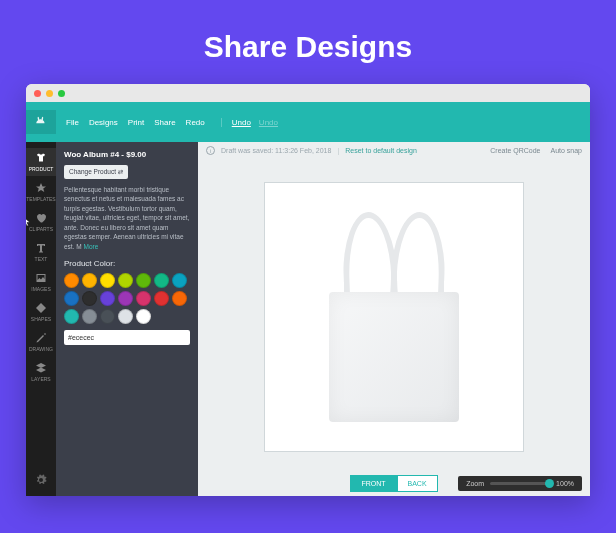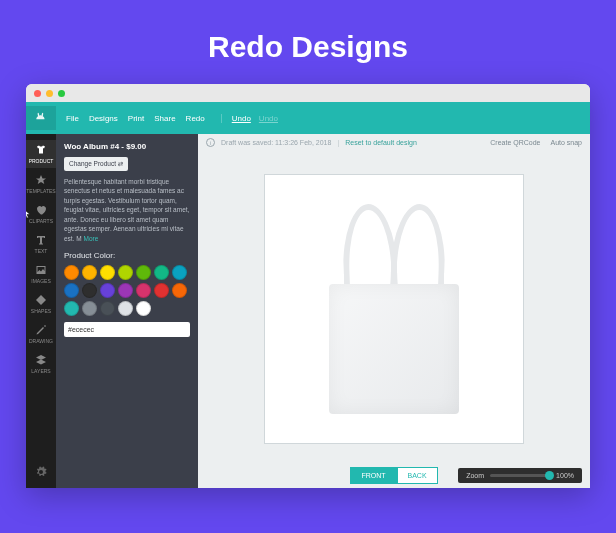--- a/index.html
+++ b/index.html
@@ -2,21 +2,21 @@
 <html><head>
 <meta charset="utf-8">
 <style>
   * { margin:0; padding:0; box-sizing:border-box; }
   body { font-family: Arial, Helvetica, sans-serif; background:#6348ef; width:616px; height:533px; overflow:hidden; }
   .hero-title { color:#fff; text-align:center; font-size:30px; font-weight:700; padding:30px 0 20px; }
   .window { width:564px; margin:0 auto; background:#eceff0; border-radius:6px 6px 0 0; box-shadow:0 8px 30px rgba(0,0,0,.25); overflow:hidden; }
   .titlebar { height:18px; background:#e8e8e8; display:flex; align-items:center; padding:0 8px; gap:5px; }
   .dot { width:7px; height:7px; border-radius:50%; }
   .dot.red{background:#ff5f57;} .dot.yel{background:#ffbd2e;} .dot.grn{background:#28c940;}
-  .topbar { height:32px; background:#22b8af; display:flex; align-items:center; color:#fff; font-size:8px; }
+  .topbar { height:40px; background:#22b8af; display:flex; align-items:center; color:#fff; font-size:8px; }
   .brand { width:30px; height:24px; background:#1da39b; display:flex; align-items:center; justify-content:center; }
   .brand svg{fill:#fff;opacity:.9}
   .menu { display:flex; gap:10px; padding:0 10px; }
   .menu span{cursor:pointer;}
   .undo-redo { display:flex; gap:8px; padding-left:10px; border-left:1px solid rgba(255,255,255,.25); margin-left:6px;text-decoration:underline;}
   .undo-redo span:last-child{opacity:.4}
   .spacer{flex:1}
   .rbar{display:flex;align-items:center;gap:8px;padding-right:6px;}
   .flag{width:12px;height:8px;background:linear-gradient(#012169 0 33%,#fff 33% 66%,#c8102e 66%);border-radius:1px;}
   .cart{position:relative}
@@ -57,21 +57,21 @@
   .fb-btn.active{background:#22b8af;color:#fff}
   .zoom{position:absolute;right:8px;display:flex;align-items:center;gap:6px;background:#2e2e2e;color:#ccc;font-size:7px;padding:4px 8px;border-radius:2px}
   .slider{width:60px;height:3px;background:#555;border-radius:2px;position:relative}
   .slider .knob{position:absolute;right:-4px;top:-3px;width:9px;height:9px;background:#22b8af;border-radius:50%}
   .infoicon{width:9px;height:9px;border:1px solid #9aa6ad;border-radius:50%;display:inline-flex;align-items:center;justify-content:center;font-size:6px;color:#9aa6ad}
   .cursor{position:absolute;left:-4px;top:38px;width:12px;height:12px;pointer-events:none;}
 </style>
 </head>
 <body>
 
-<div class="hero-title">Redo Designs</div>
+<div class="hero-title">Share Designs</div>
 
 <div class="window">
   <div class="titlebar">
     <div class="dot red"></div>
     <div class="dot yel"></div>
     <div class="dot grn"></div>
   </div>
 
   <div class="topbar">
     <div class="brand">

